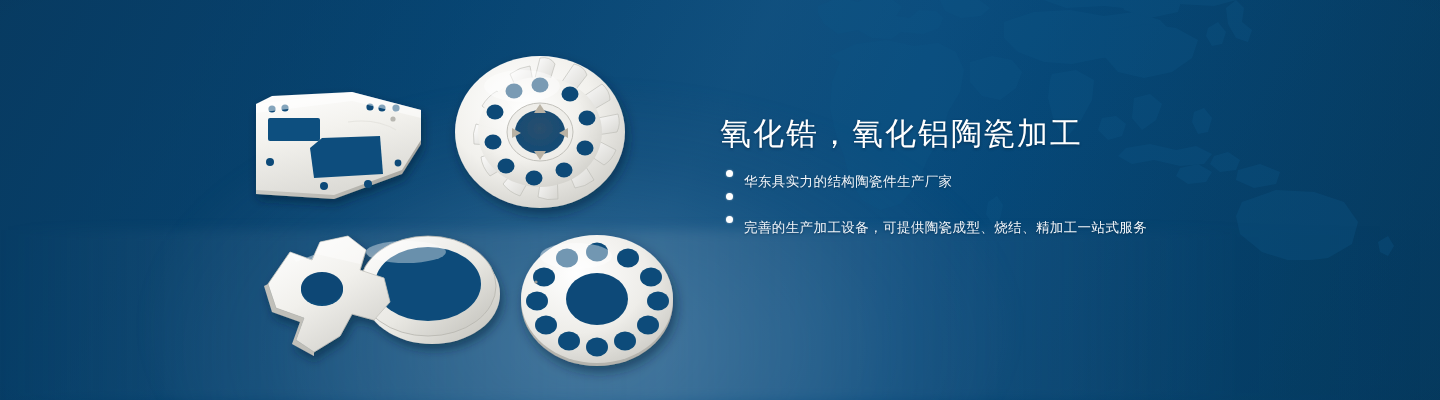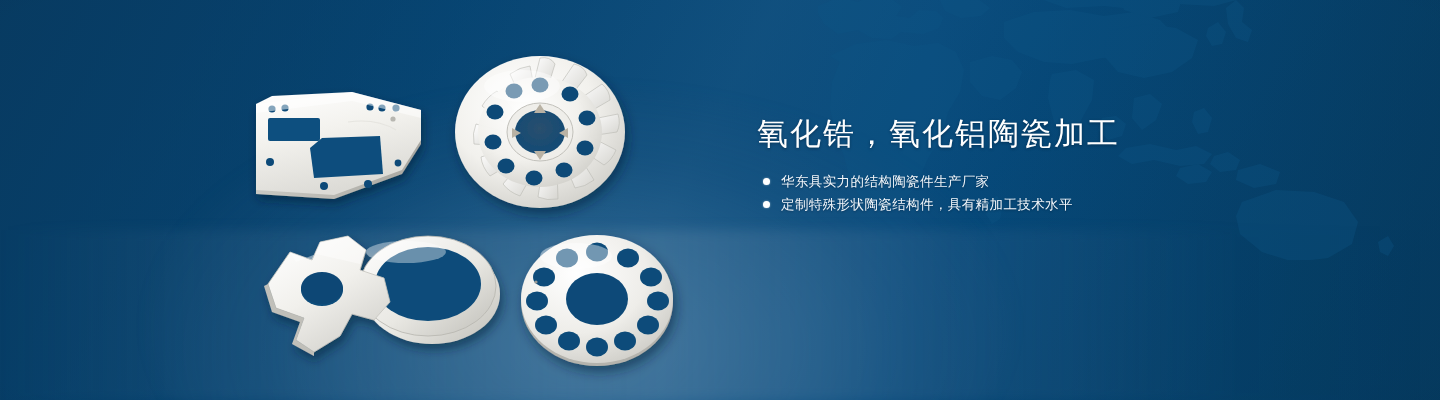--- a/index.html
+++ b/index.html
@@ -98,42 +98,42 @@
   .wm-land { fill: #0d5585; }
 
   
   .parts { position: absolute; inset: 0; pointer-events: none; }
   .part { position: absolute; }
   .part svg { display: block; overflow: visible; }
 
   
   .copy {
     position: absolute;
-    left: 757px;
+    left: 720px;
     top: 112px;
     width: 620px;
   }
   .headline {
     font-size: 31px;
     line-height: 44px;
     letter-spacing: 2px;
     color: #ffffff;
     font-weight: 400;
     margin: 0 0 14px 0;
     white-space: nowrap;
     text-shadow: 0 1px 3px rgba(0,20,40,0.45);
   }
   .feature-list {
     list-style: none;
     margin: 0;
     padding: 0 0 0 6px;
   }
   .feature-item {
     display: flex;
-    align-items: center;
+    align-items: flex-start;
     height: 23px;
     margin-bottom: 0px;
     font-family: Liberation Serif, serif;
   }
   .bullet-dot {
     flex: 0 0 auto;
     width: 7px;
     height: 7px;
     border-radius: 50%;
     background: #ffffff;
@@ -417,20 +417,23 @@
     <ul class="feature-list">
 
       <li class="feature-item">
         <span class="bullet-dot"></span>
         <span class="feature-text">华东具实力的结构陶瓷件生产厂家</span>
       </li>
 
 
       <li class="feature-item">
         <span class="bullet-dot"></span>
-        <span class="feature-text">定制特殊形状陶瓷结构件，具有精加工技术水平</span>
       </li>
 
+      <li class="feature-item">
+        <span class="bullet-dot"></span>
+        <span class="feature-text">完善的生产加工设备，可提供陶瓷成型、烧结、精加工一站式服务</span>
+      </li>
 
     </ul>
   </div>
 
 </div>
 
 </body></html>

